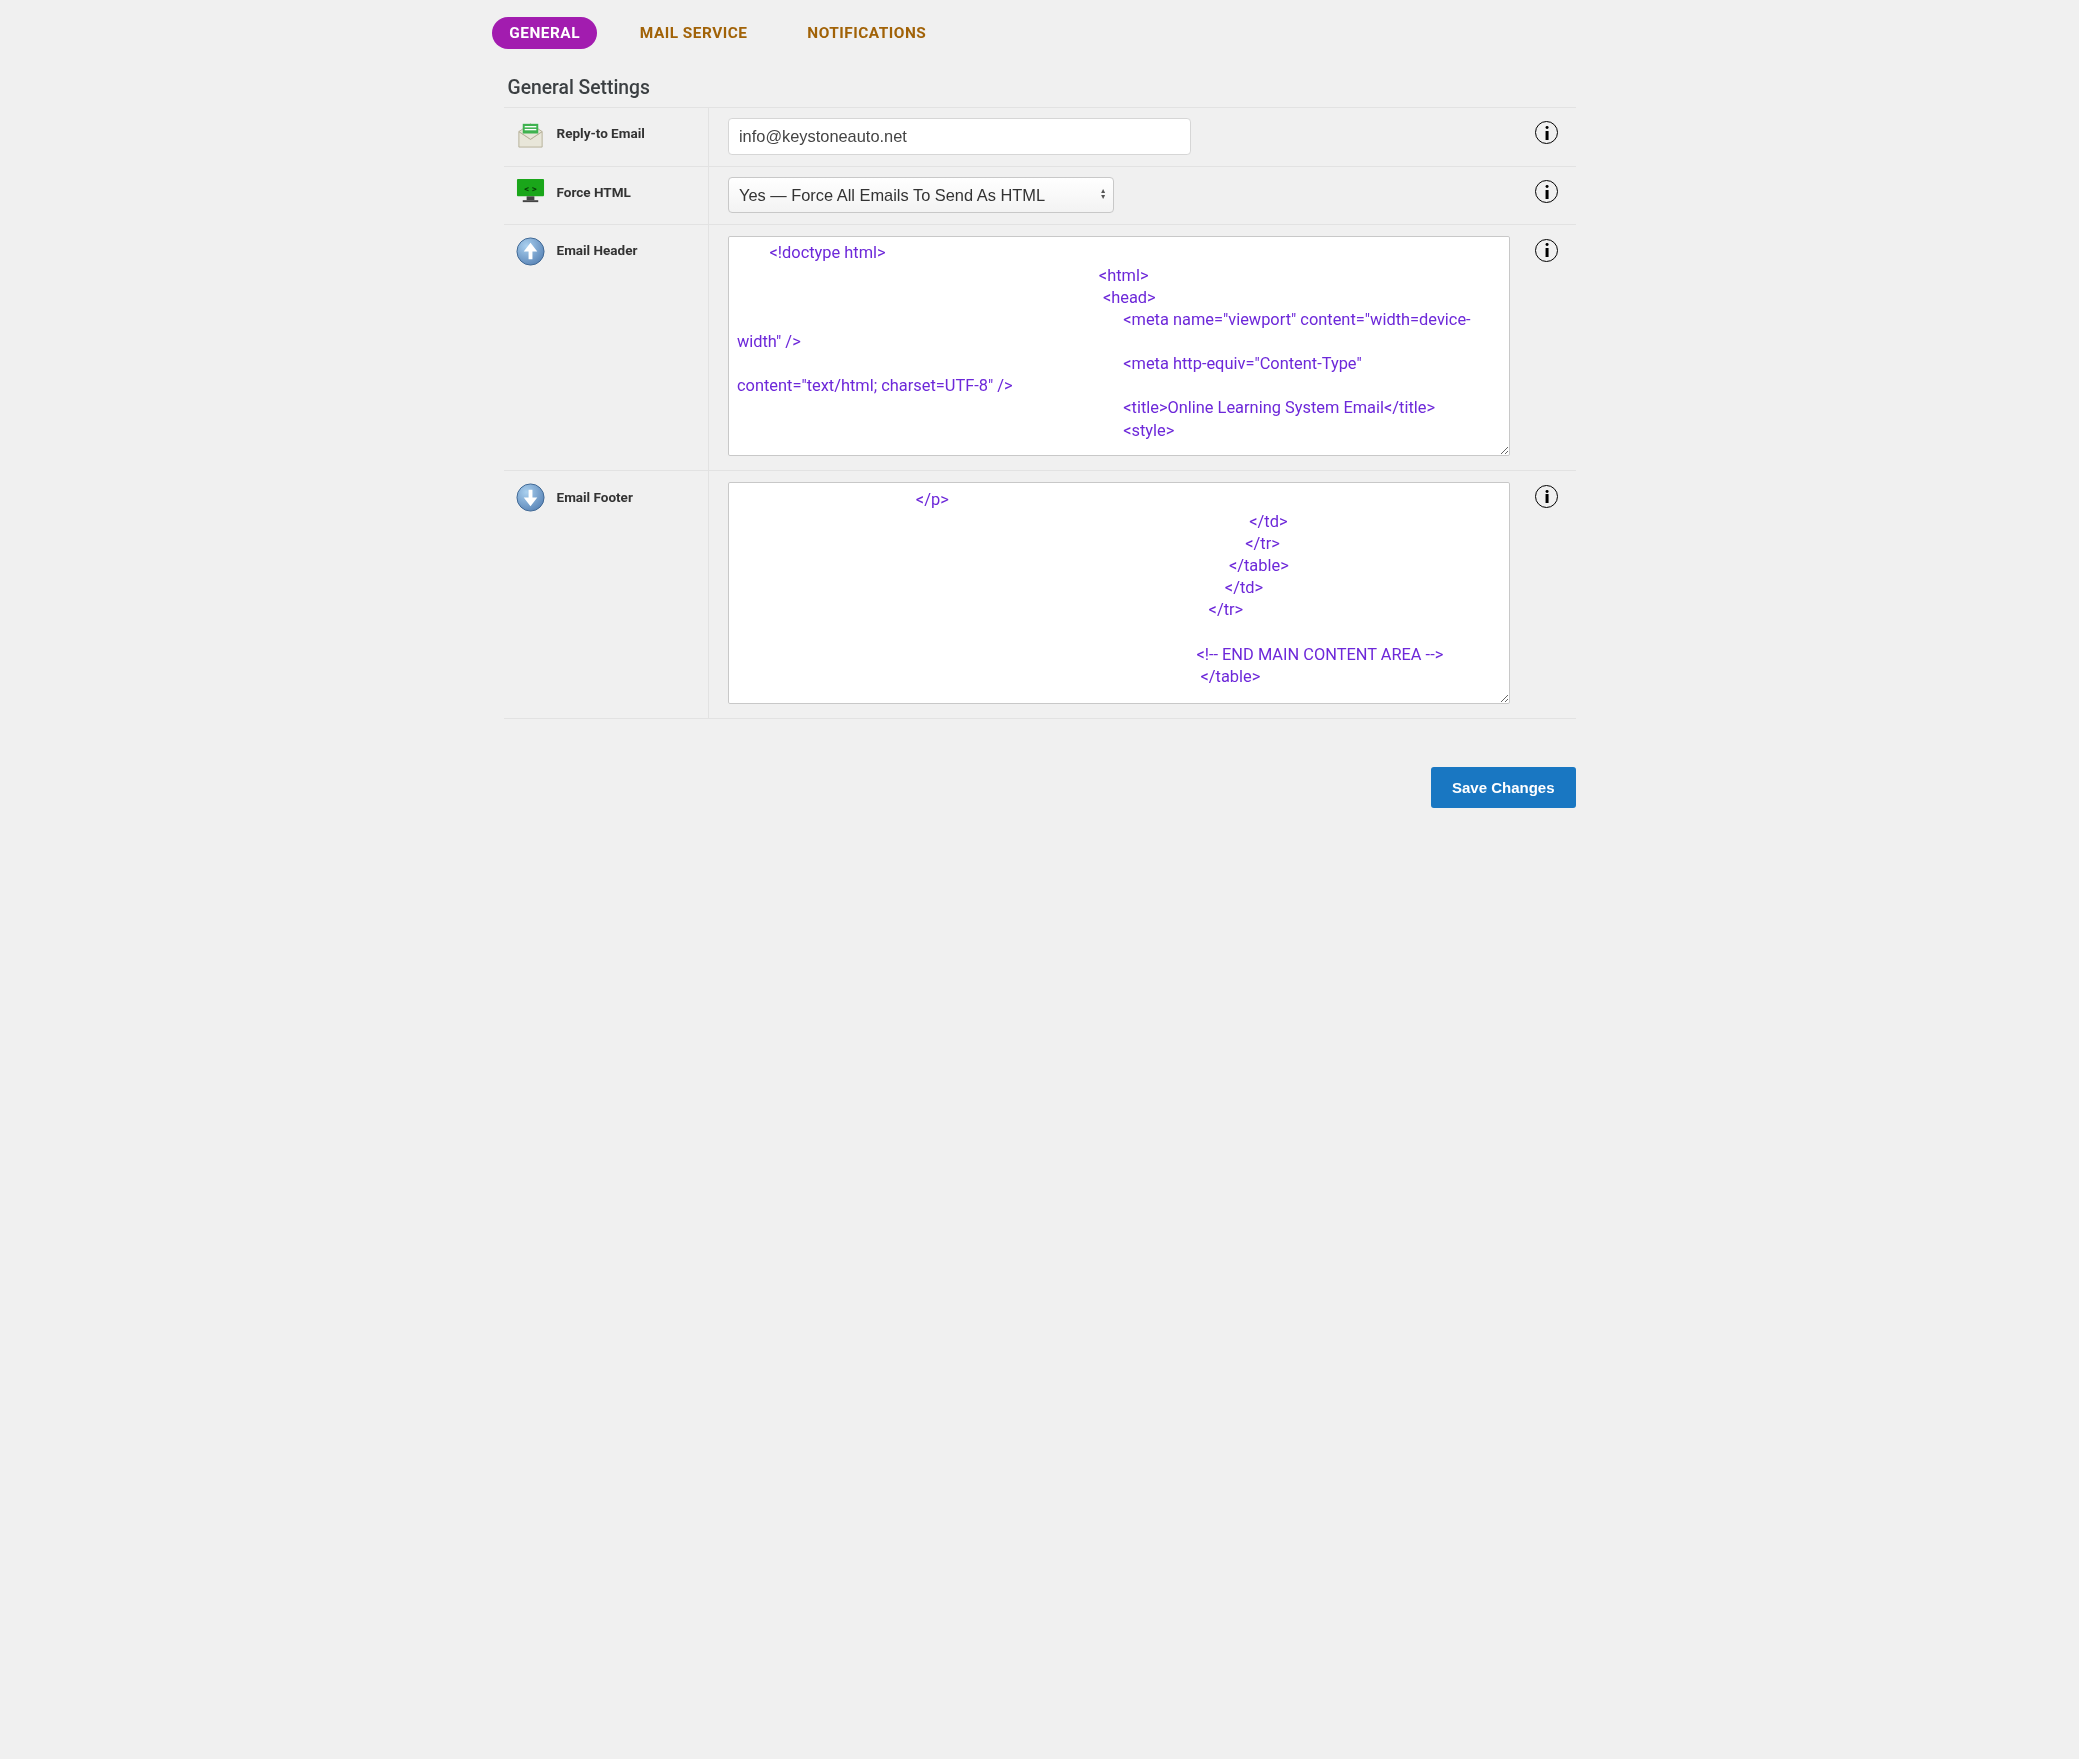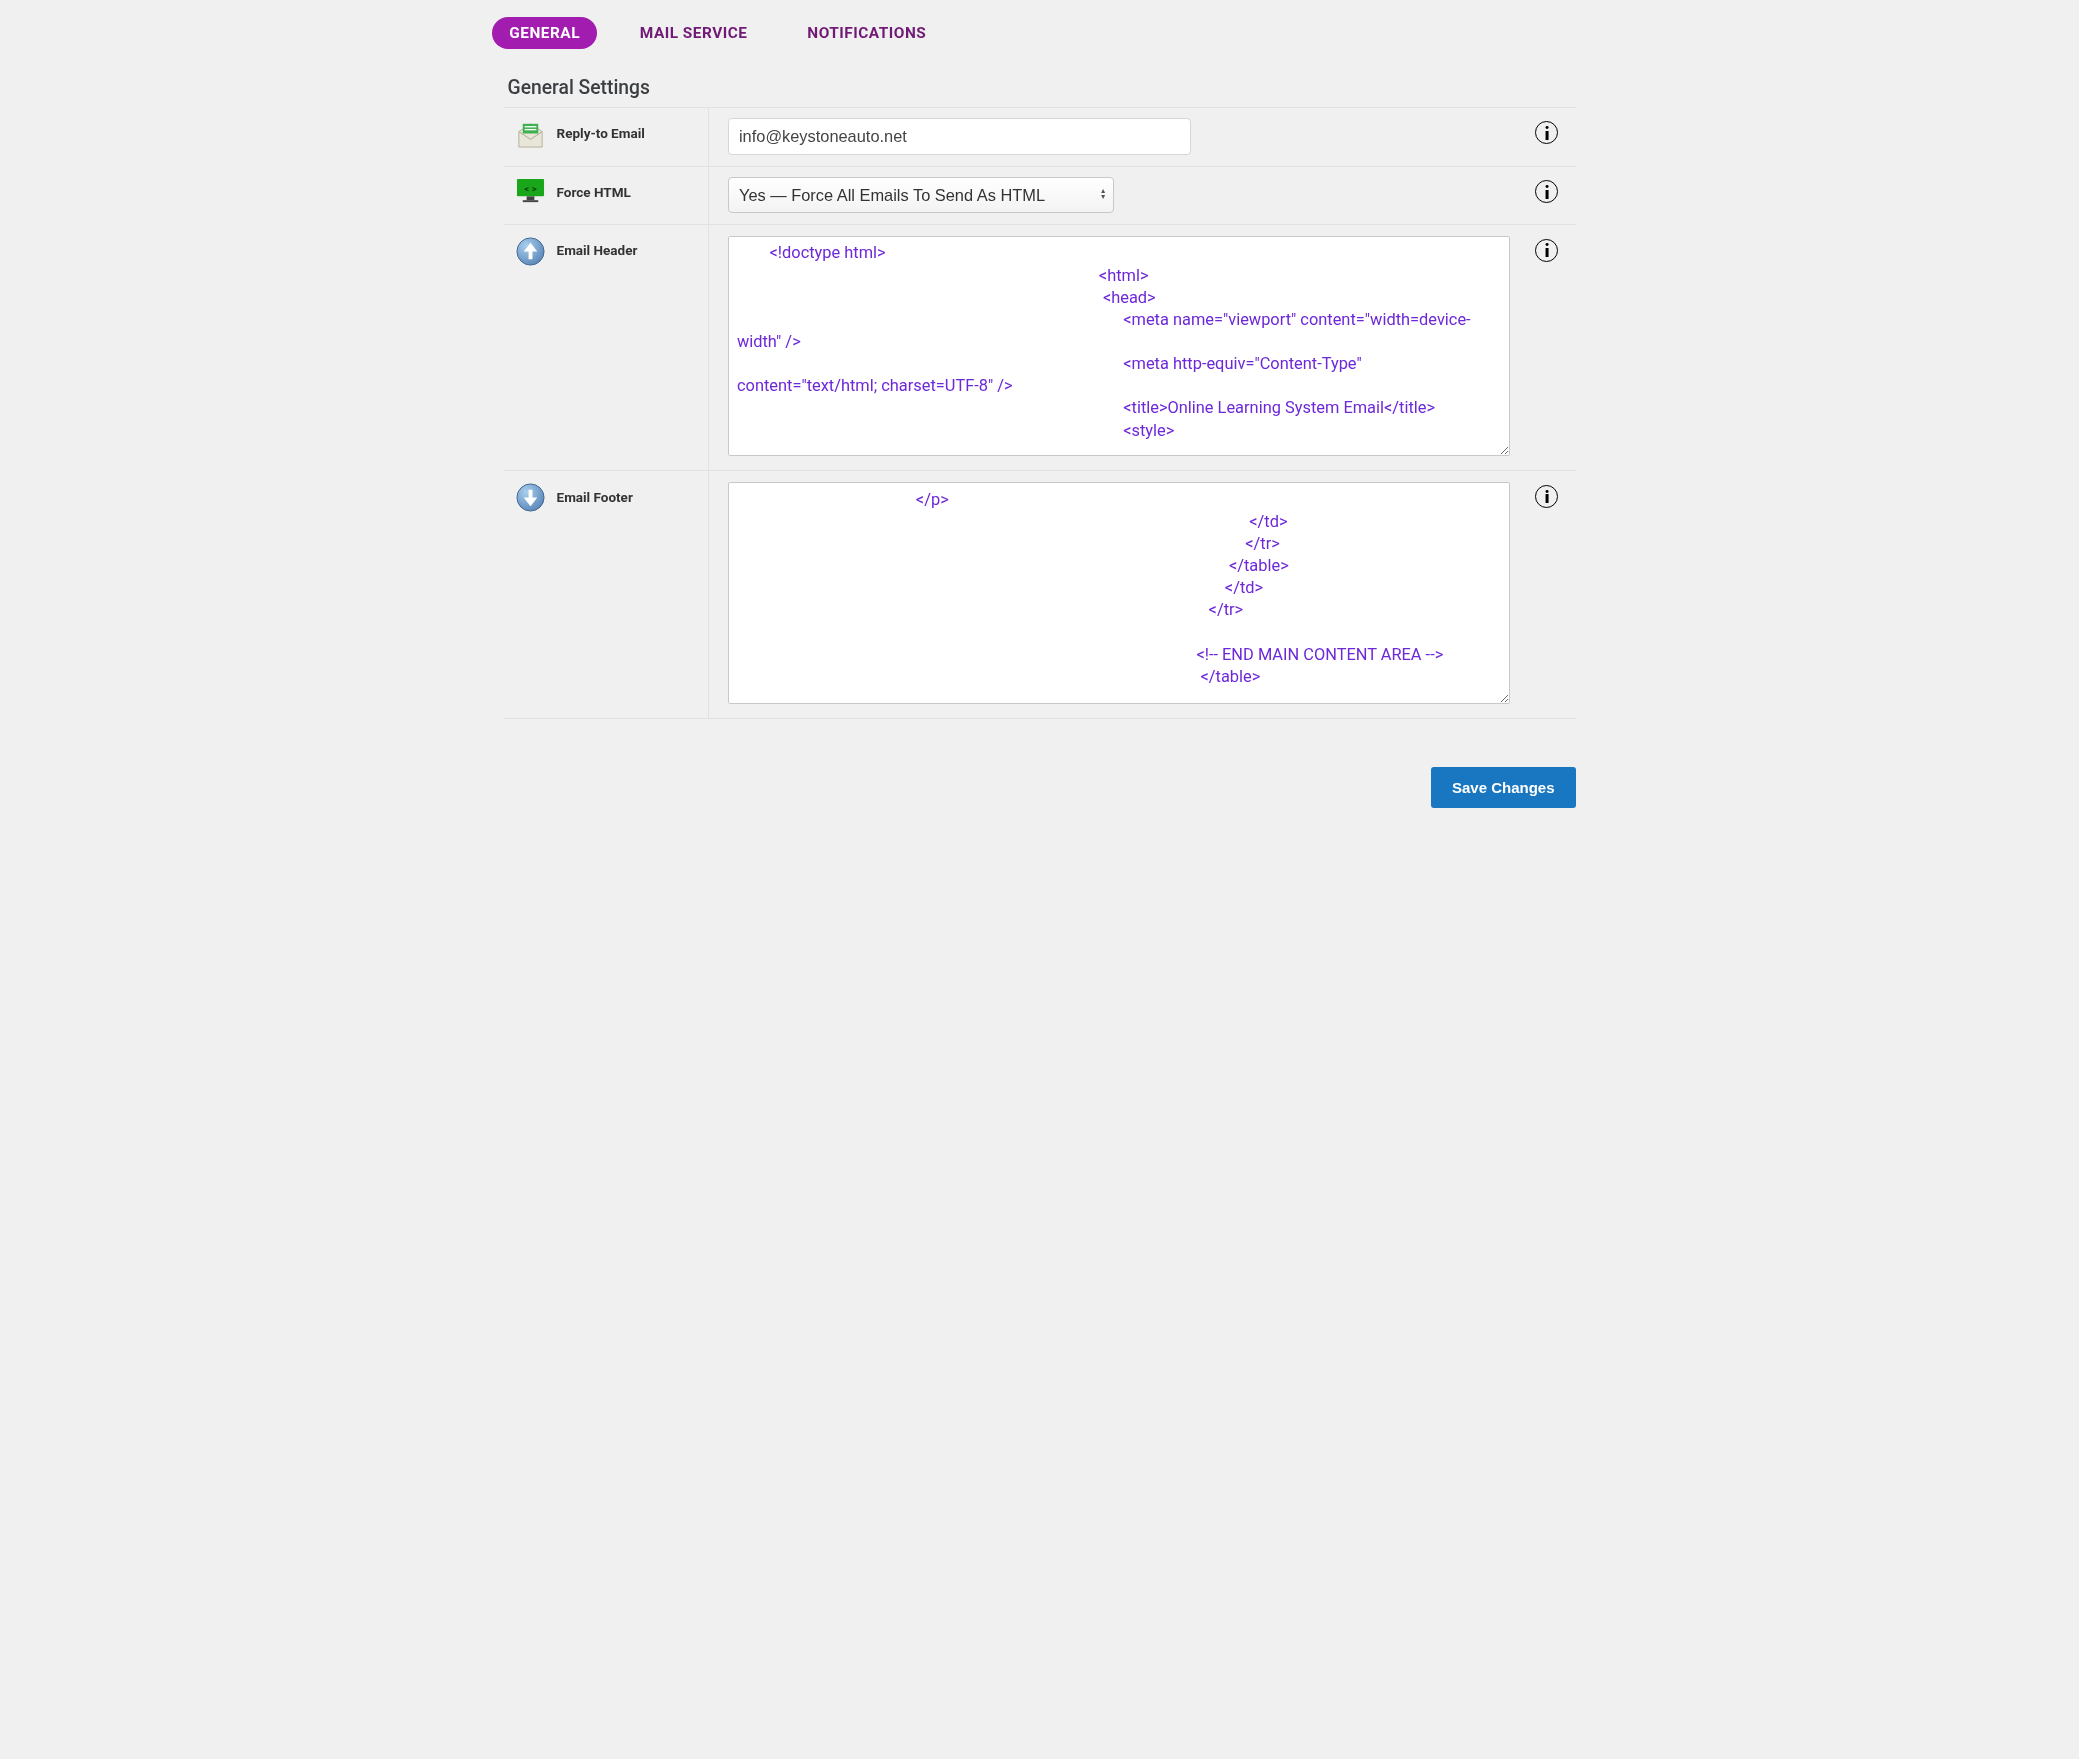--- a/index.html
+++ b/index.html
@@ -20,21 +20,21 @@
     display: flex;
     align-items: center;
     gap: 25px;
     padding-left: 17.4px;
     margin-bottom: 27px;
   }
   .tab {
     font-size: 15.4px;
     font-weight: 700;
     letter-spacing: 0.5px;
-    color: #701a75;
+    color: #a16207;
     cursor: pointer;
     padding: 6.8px 17.4px;
     border-radius: 17.4px;
   }
   .tab.active {
     background: #a21caf;
     color: #fff;
   }
   
   .section-heading {

